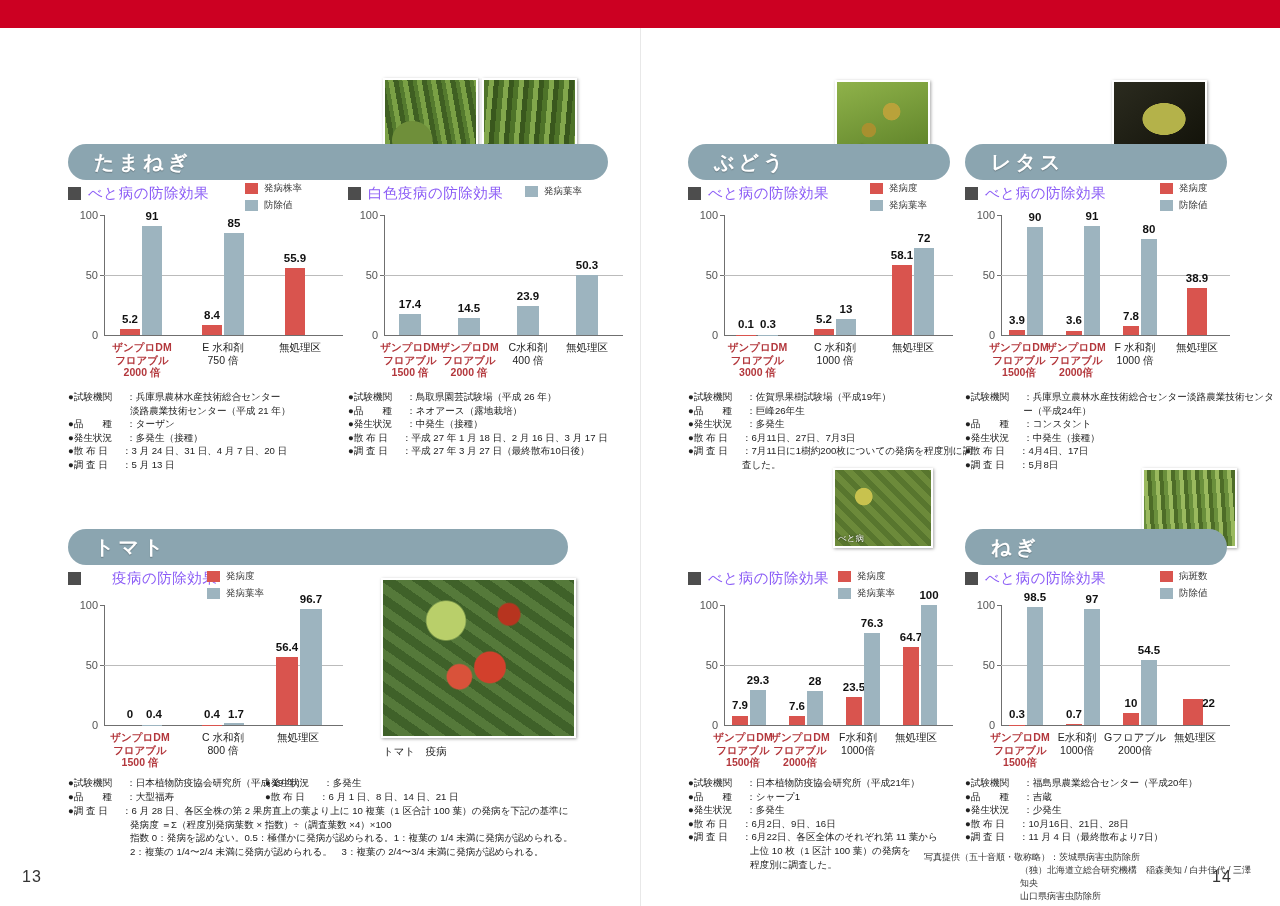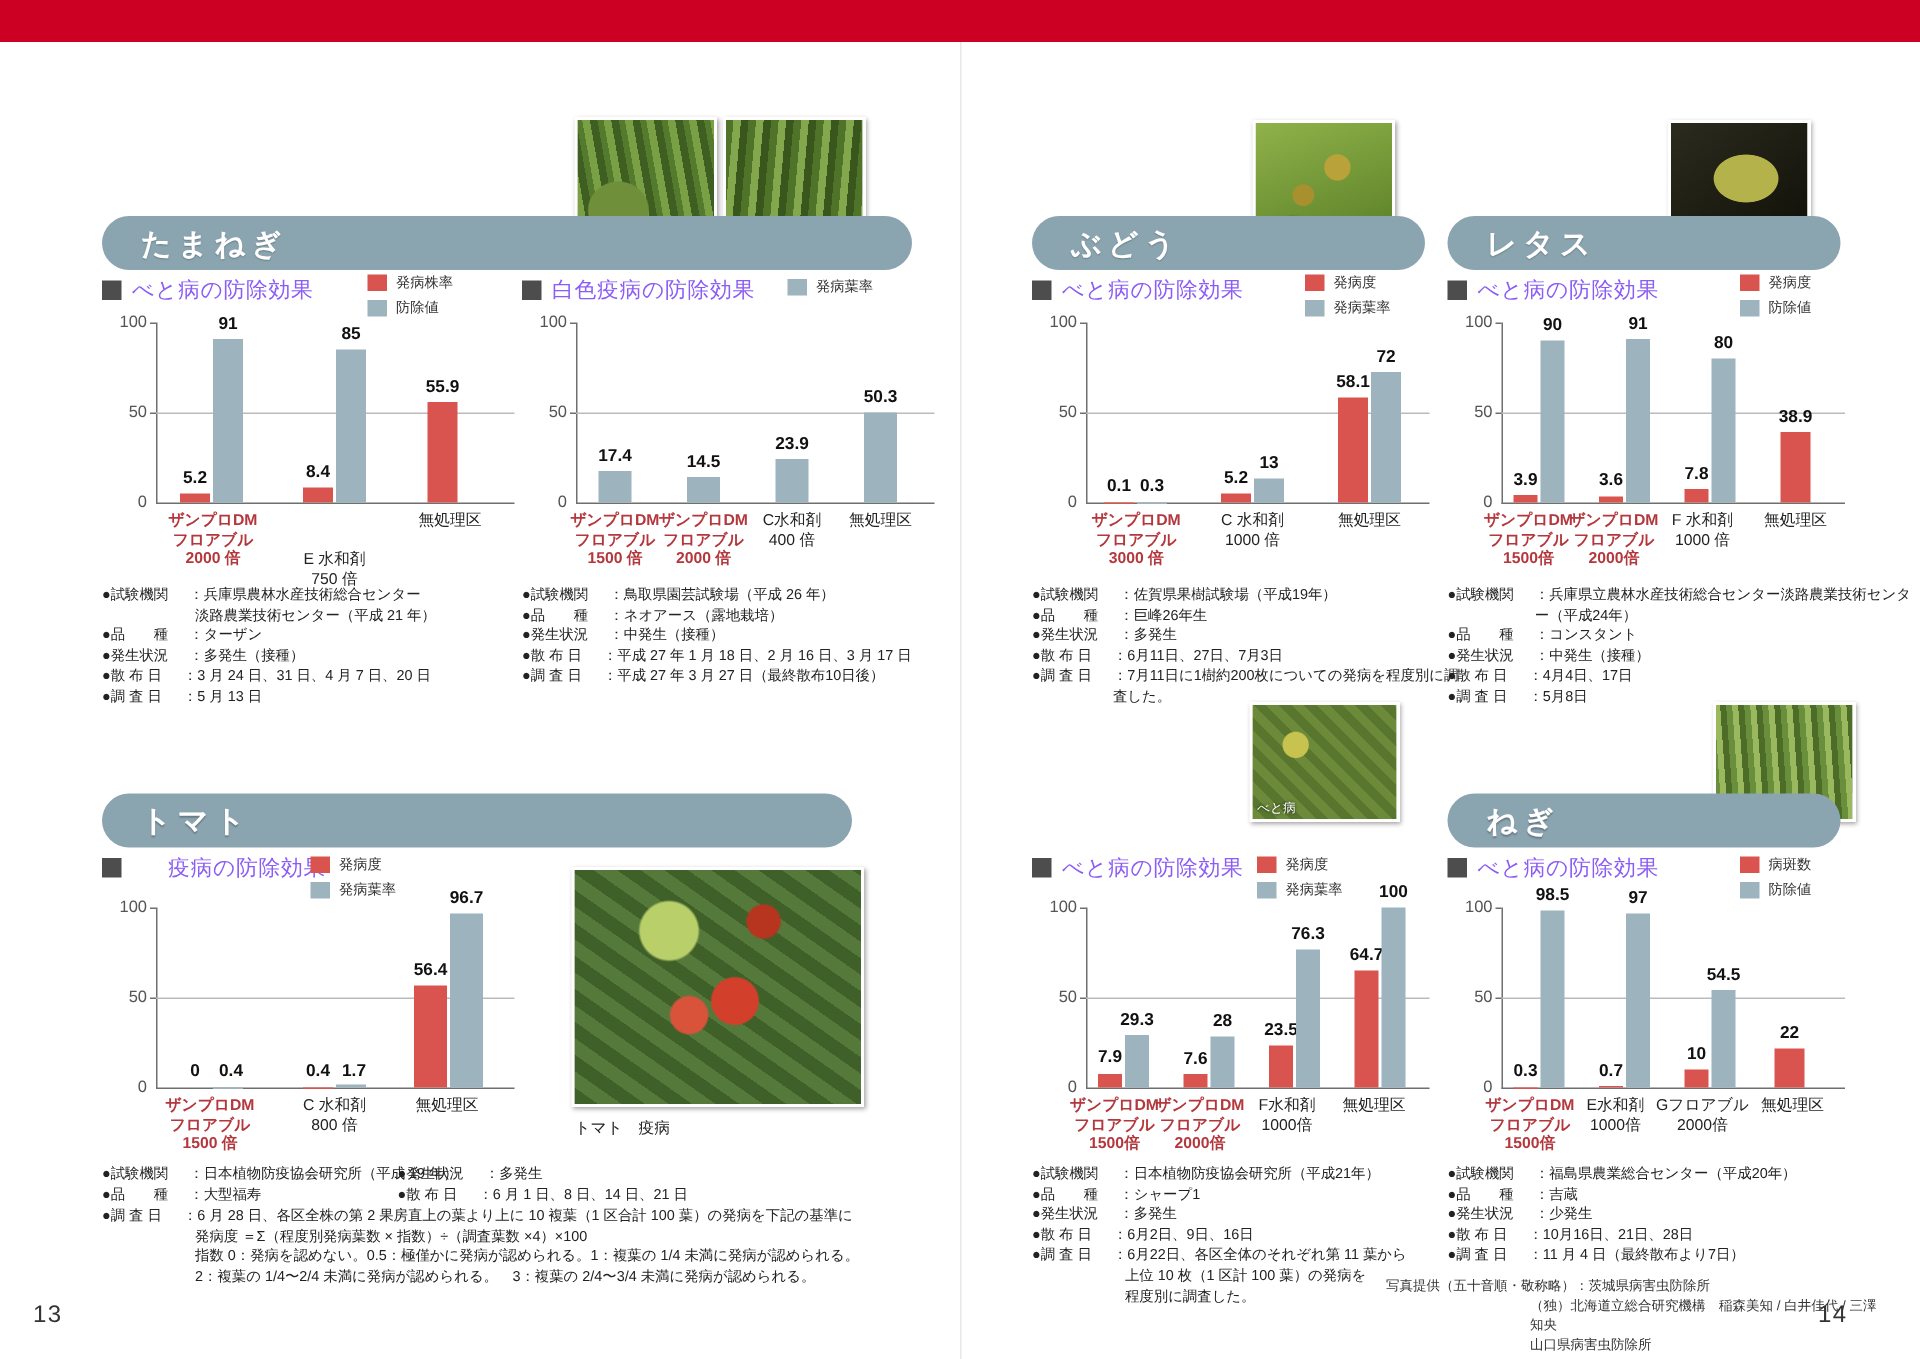--- a/index.html
+++ b/index.html
@@ -174,21 +174,21 @@
     <div class="bar-val" style="left:120px; top:94px; width:48px;">8.4</div>
     <div class="bar blue" style="left:156px; top:18px;  width:20px; height:102px;"></div>
     <div class="bar-val" style="left:142px; top:2px; width:48px;">85</div>
 
     <div class="bar red" style="left:217px; top:53px;  width:20px; height:67px;"></div>
     <div class="bar-val" style="left:203px; top:37px; width:48px;">55.9</div>
 
     <div class="cat hl" style="left:24px;  top:126px; width:100px;">ザンプロDM
 フロアブル
 2000 倍</div>
-    <div class="cat" style="left:110px; top:126px; width:90px;margin-top:26px;">E 水和剤
+    <div class="cat" style="left:110px; top:126px; width:90px;">E 水和剤
 750 倍</div>
     <div class="cat" style="left:187px; top:126px; width:90px;">無処理区</div>
   </div>
   <div class="notes" style="left:68px; top:390px; width:280px;">
     <div class="nrow">
         <span class="nkey">●試験機関</span>
         <span class="nval">：兵庫県農林水産技術総合センター</span>
       </div>
     <div class="nrow">
         <span class="nkey"></span>
@@ -624,21 +624,21 @@
     <div class="bar-val" style="left:90px; top:103px; width:38px;">0.7</div>
     <div class="bar blue" style="left:119px; top:4px; width:16px; height:116px;"></div>
     <div class="bar-val" style="left:106px; top:-12px; width:42px;">97</div>
 
     <div class="bar red" style="left:158px; top:108px; width:16px; height:12px;"></div>
     <div class="bar-val" style="left:145px; top:92px; width:42px;">10</div>
     <div class="bar blue" style="left:176px; top:55px; width:16px; height:65px;"></div>
     <div class="bar-val" style="left:163px; top:39px; width:42px;">54.5</div>
 
     <div class="bar red" style="left:218px; top:94px; width:20px; height:26px;"></div>
-    <div class="bar-val" style="left:206px; top:78px; width:44px;">22</div>
+    <div class="bar-val" style="left:206px; top:92px; width:44px;text-align:right;">22</div>
 
     <div class="cat hl" style="left:15px;  top:126px; width:80px;">ザンプロDM
 フロアブル
 1500倍</div>
     <div class="cat" style="left:72px;  top:126px; width:80px;">E水和剤
 1000倍</div>
     <div class="cat" style="left:130px; top:126px; width:80px;">Gフロアブル
 2000倍</div>
     <div class="cat" style="left:190px; top:126px; width:80px;">無処理区</div>
   </div>

